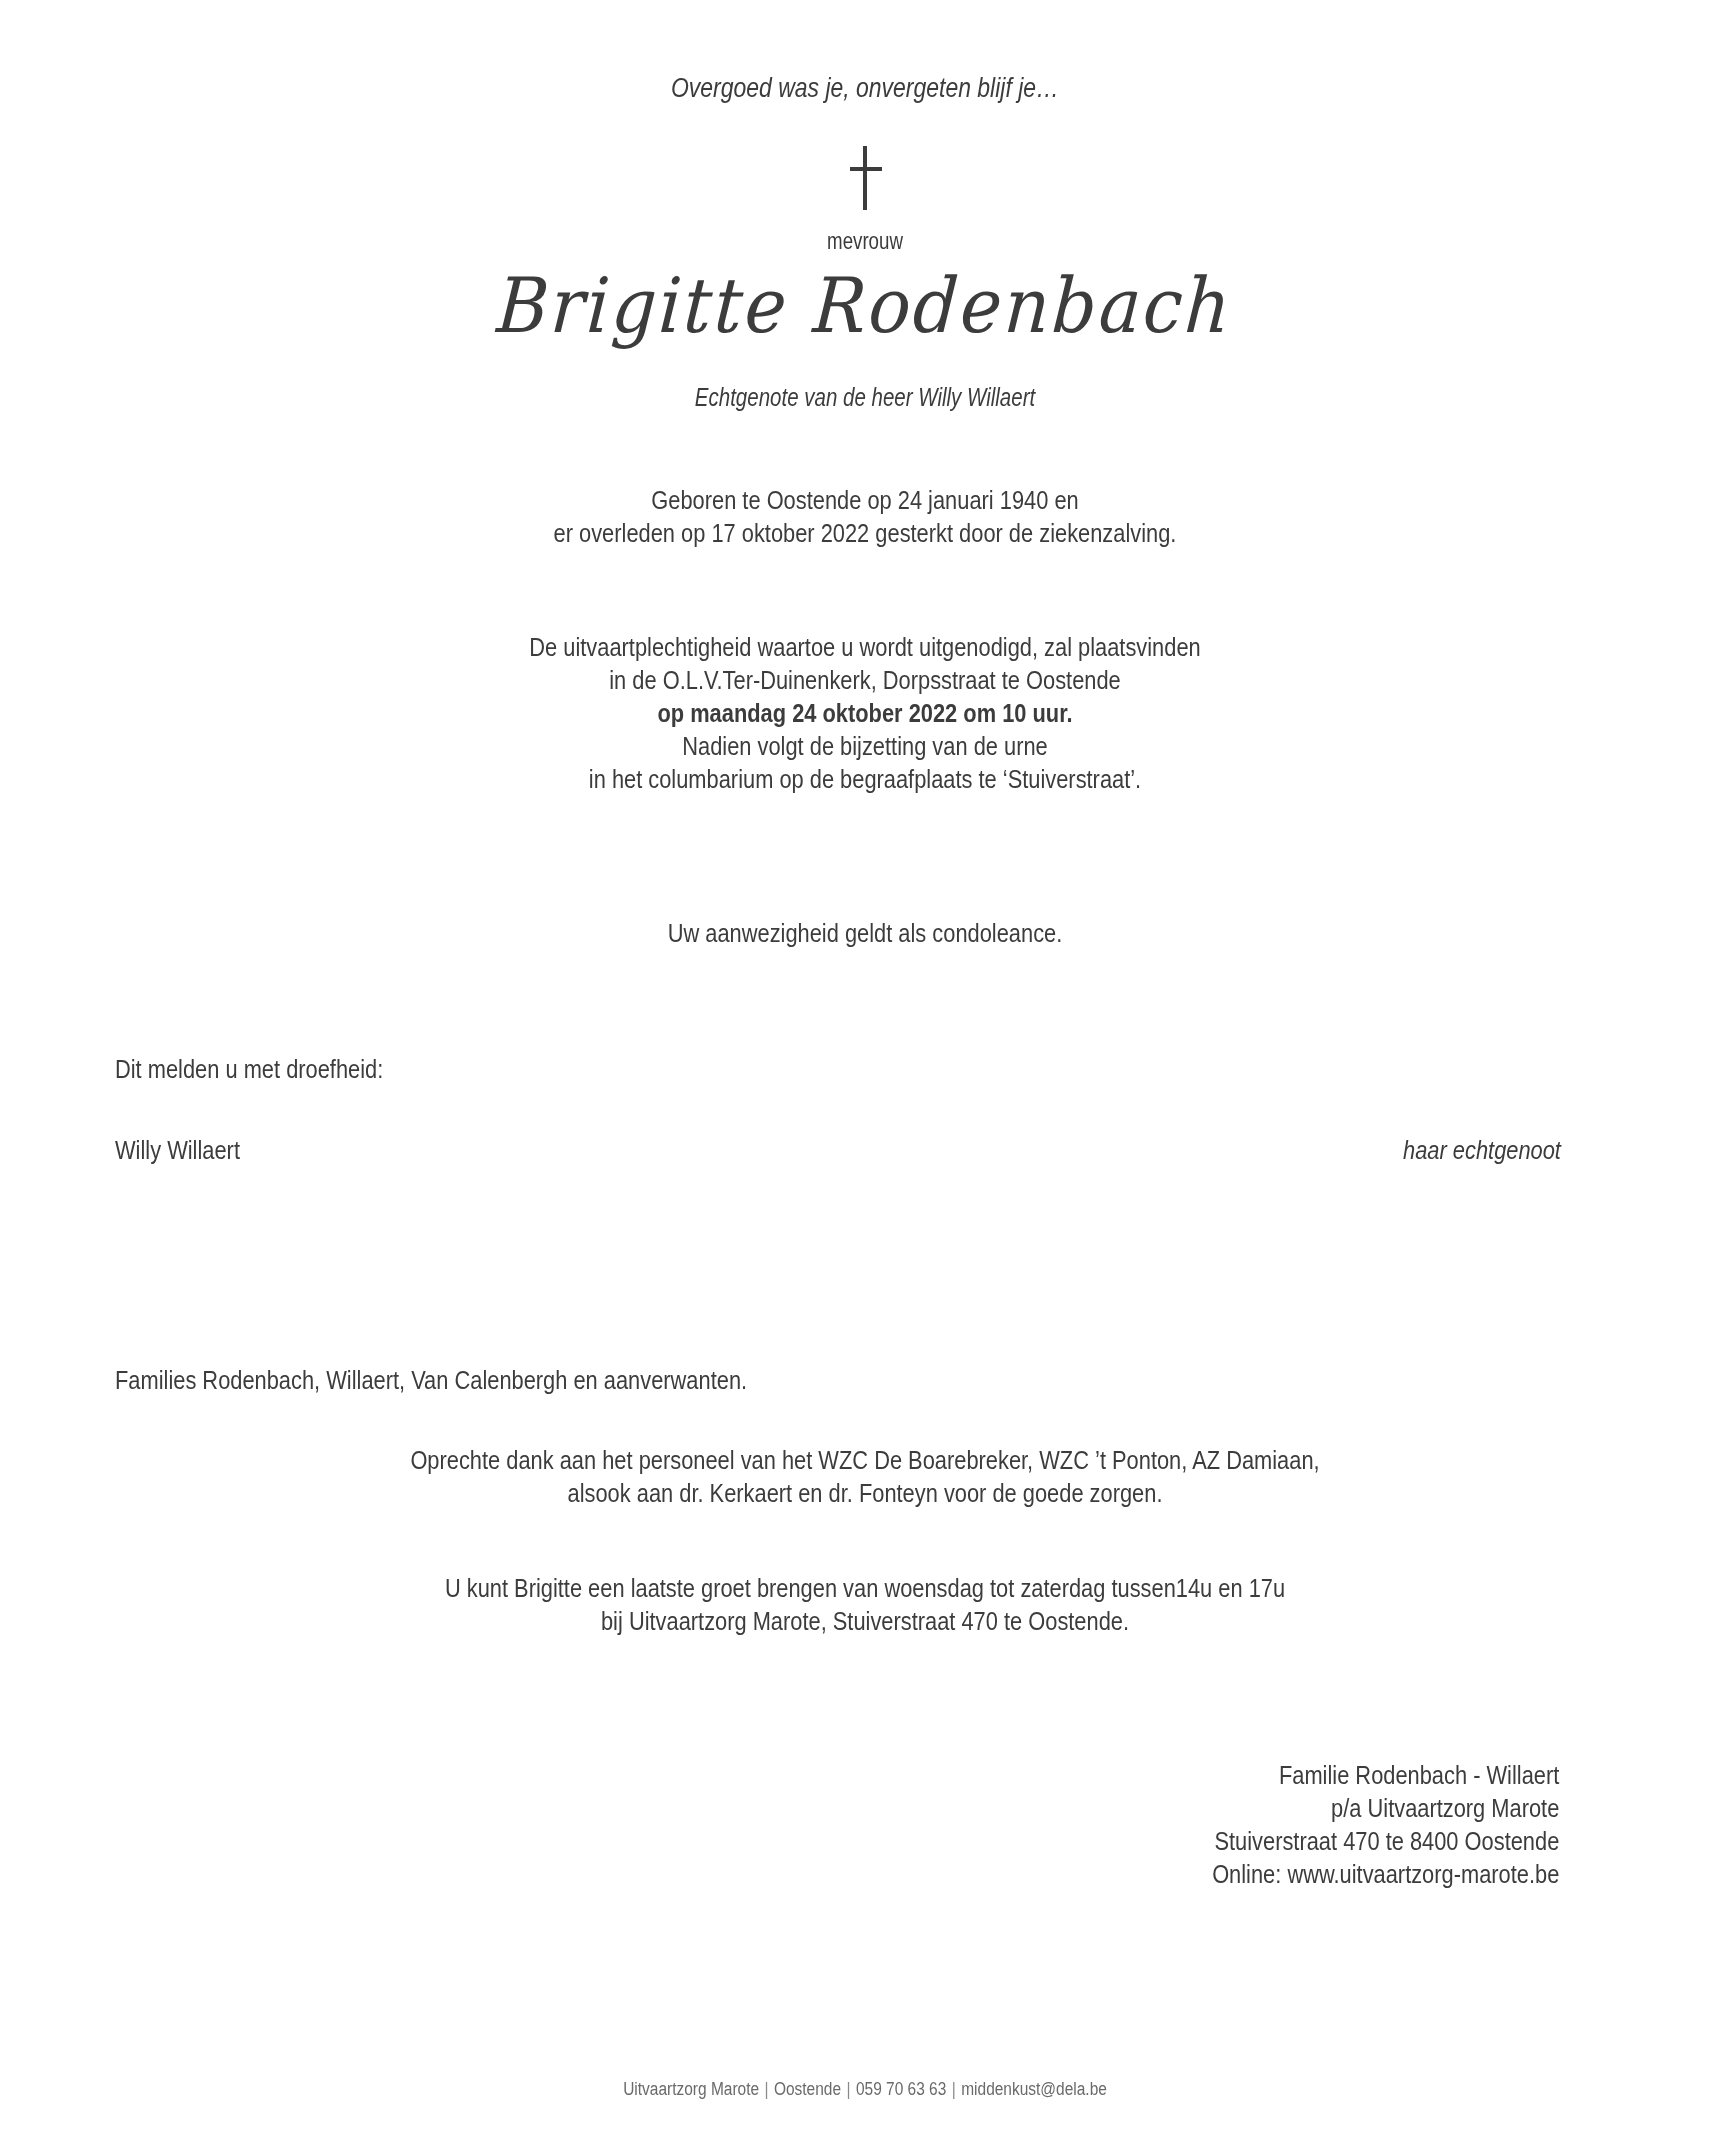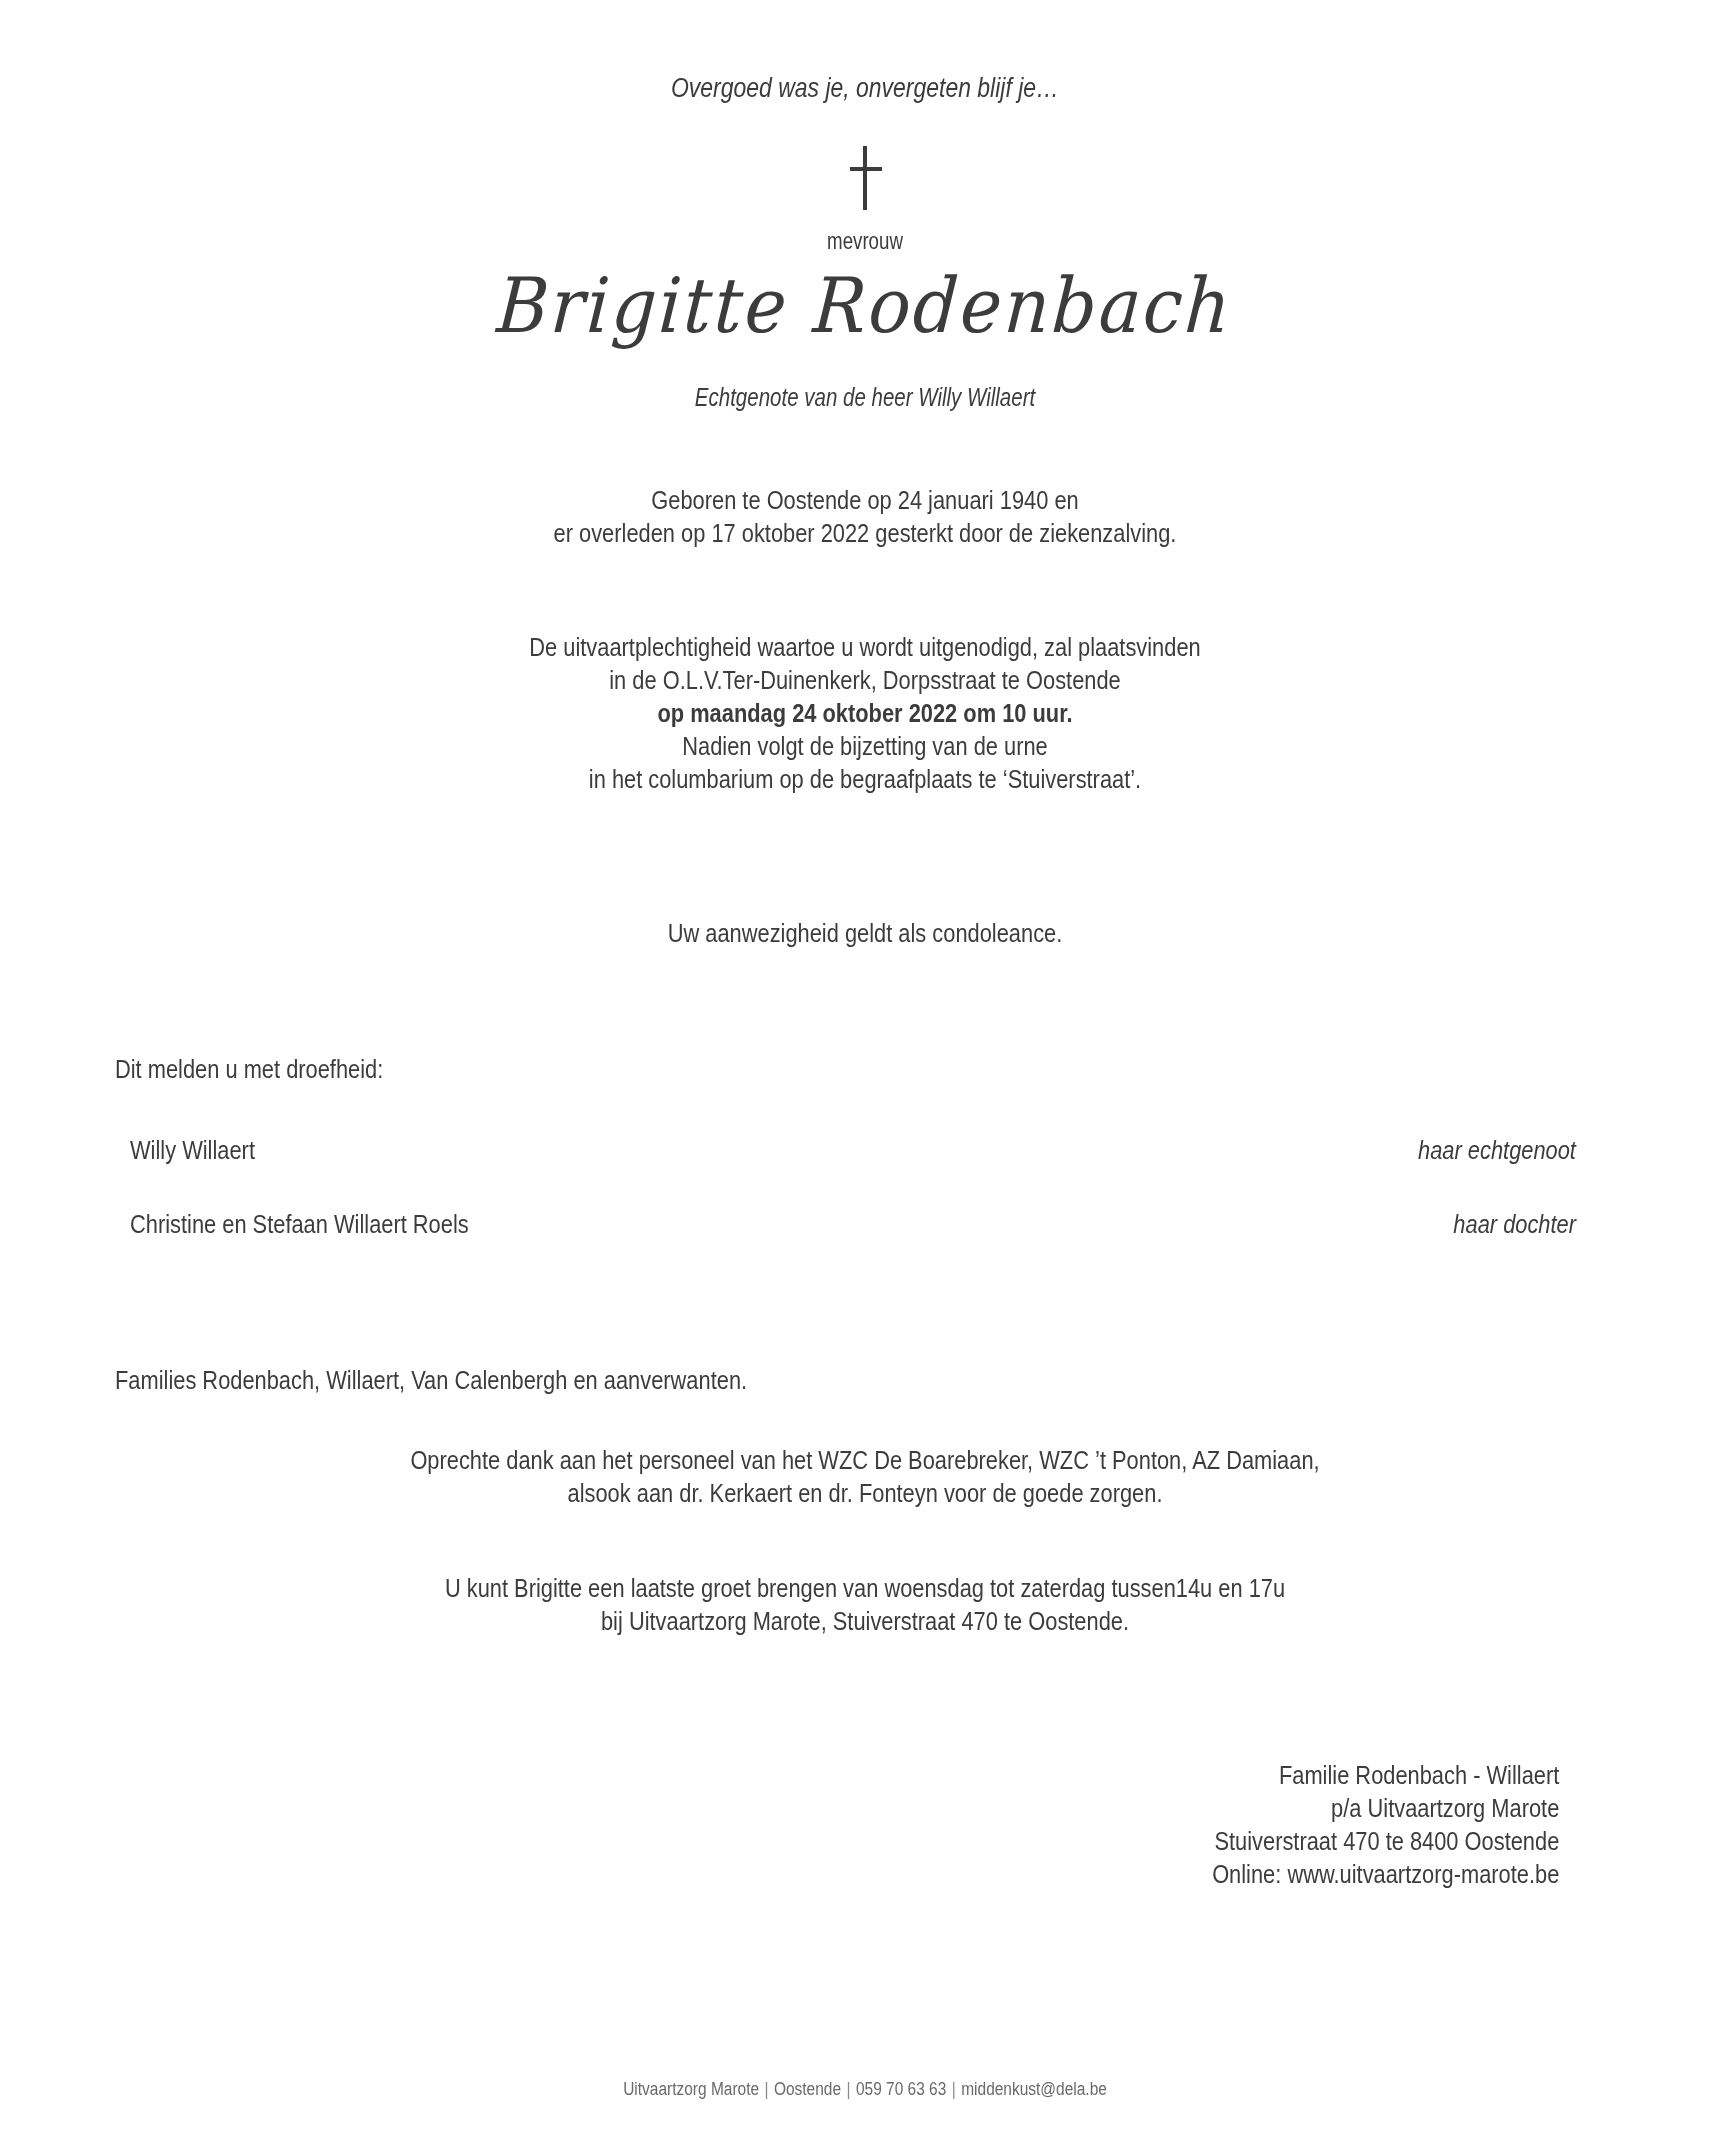--- a/index.html
+++ b/index.html
@@ -136,21 +136,21 @@
     left: 115px;
     font-size: 26px;
     line-height: 1;
     transform: scaleX(0.84);
     transform-origin: left top;
   }
 
   .family-list {
     position: absolute;
     top: 1129px;
-    left: 130px;
+    left: 115px;
     width: 1446px;
   }
   .family-row {
     display: flex;
     align-items: flex-start;
     justify-content: space-between;
     margin-bottom: 32px;
   }
   .family-names {
     font-size: 26px;
@@ -251,24 +251,20 @@
 
   <div class="announce-label">Dit melden u met droefheid:</div>
 
   <div class="family-list">
 
     <div class="family-row">
       <div class="family-names">Willy Willaert</div>
       <div class="family-relation">haar echtgenoot</div>
     </div>
 
-    <div class="family-row">
-      <div class="family-names">Christine en Stefaan Willaert Roels</div>
-      <div class="family-relation">haar dochter</div>
-    </div>
 
 
   </div>
 
   <div class="families-line">Families Rodenbach, Willaert, Van Calenbergh en aanverwanten.</div>
 
   <div class="para" id="thanks">
     <div>Oprechte dank aan het personeel van het WZC De Boarebreker, WZC ’t Ponton, AZ Damiaan,</div>
     <div>alsook aan dr. Kerkaert en dr. Fonteyn voor de goede zorgen.</div>
   </div>

